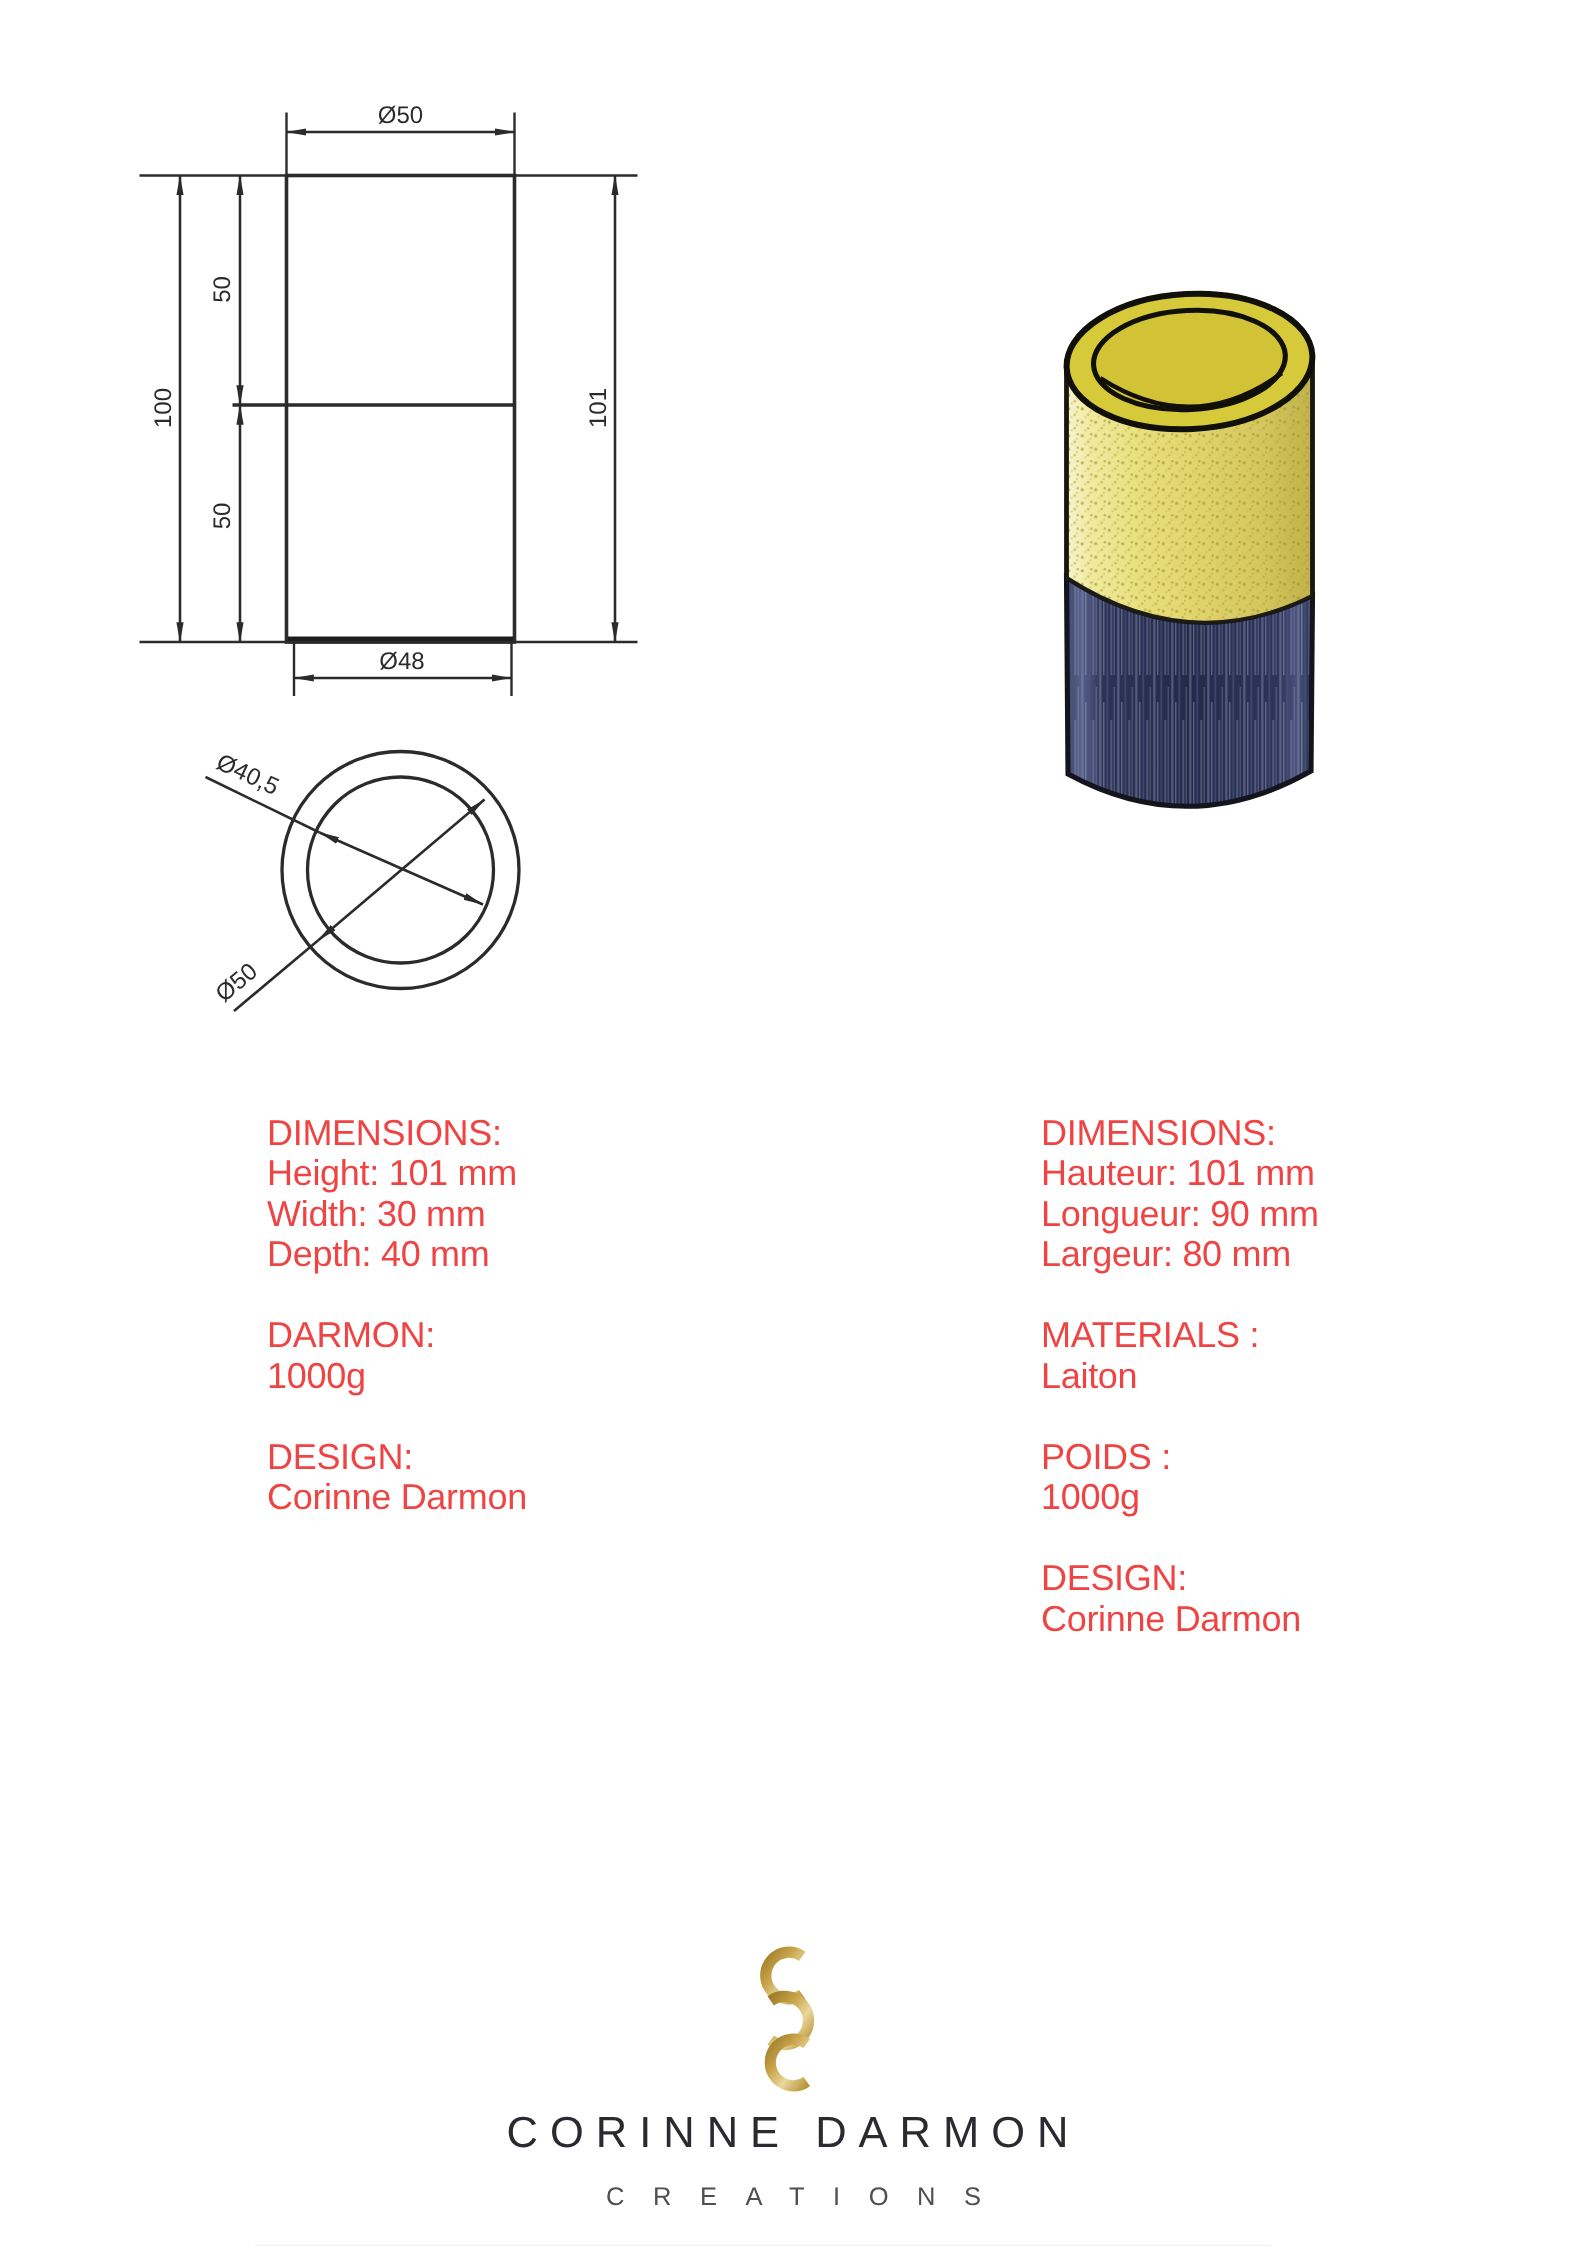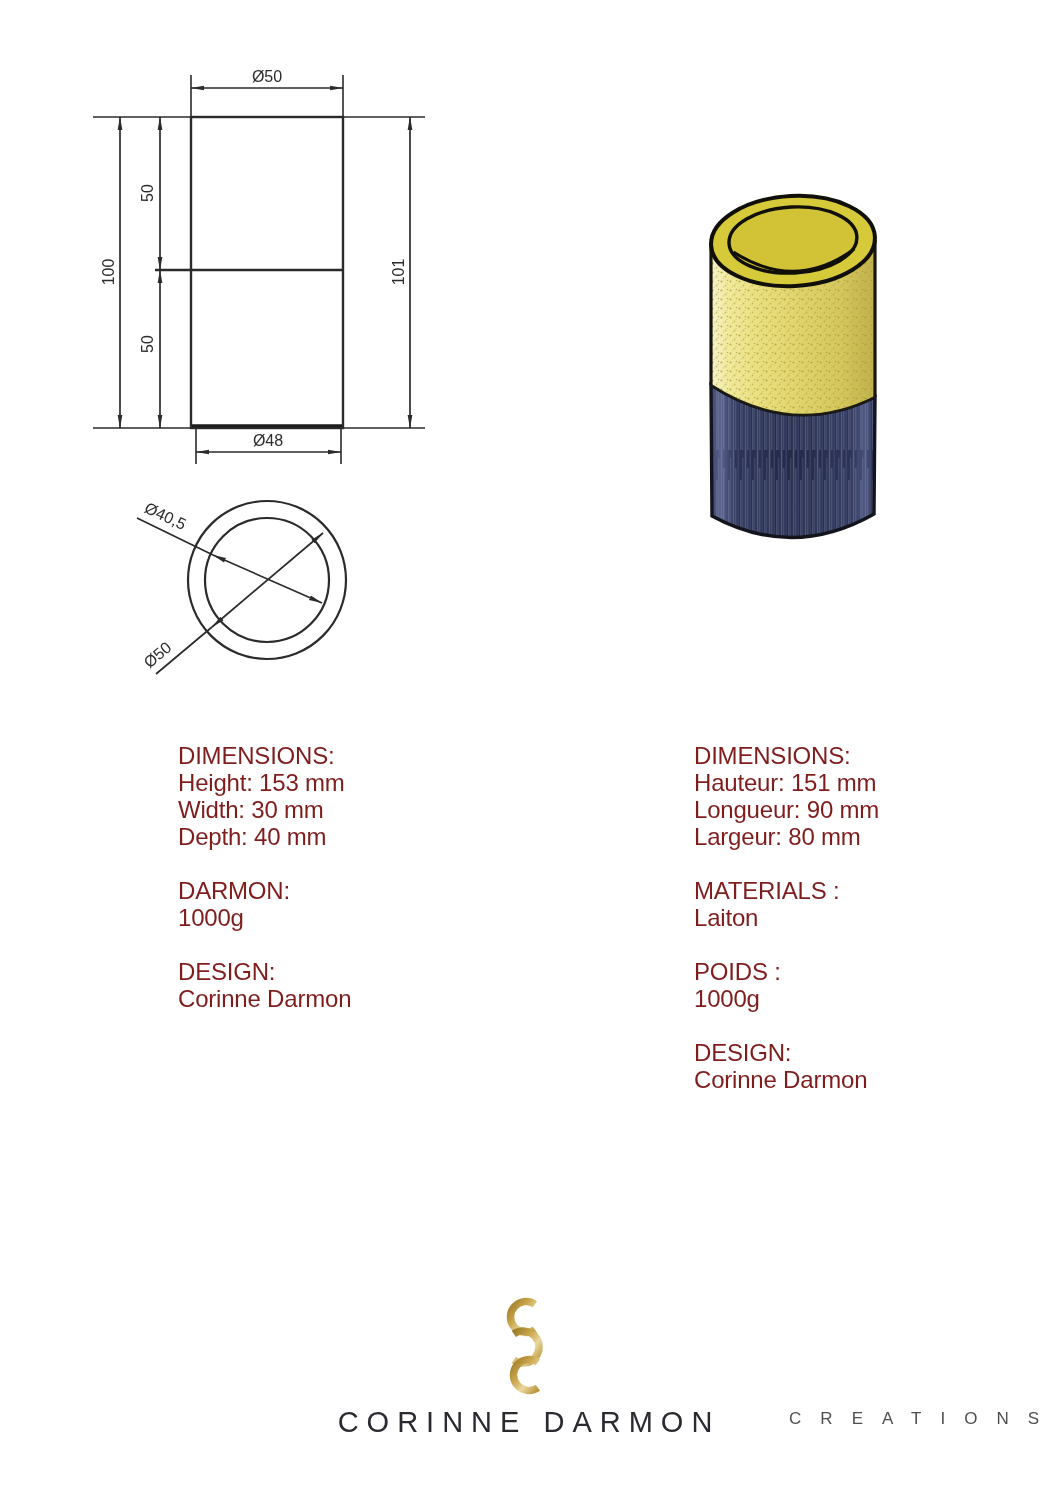--- a/index.html
+++ b/index.html
@@ -13,41 +13,41 @@
   }
   svg{position:absolute;overflow:visible;}
   .dim-label{
     font-family:"Liberation Sans", sans-serif;
     font-size:16px;
     fill:#2b2b2b;
   }
   .spec-col{
     position:absolute;
     top:742px;
-    color:#7f1d1d;
+    color:#ef4444;
     font-size:24px;
     line-height:27px;
     letter-spacing:-0.2px;
   }
   .spec-col-en{left:178px;}
   .spec-col-fr{left:694px;}
   .spec-group{margin-bottom:27px;}
   .footer-brand{
     position:absolute;
     top:1406px;left:0;width:1058px;
     text-align:center;
     font-size:29px;
     letter-spacing:8px;
     color:#2a2a31;
     font-weight:400;
   }
   .footer-tagline{
     position:absolute;
-    top:1409px;left:0;width:1058px;
-    text-align:right;
+    top:1455px;left:0;width:1058px;
+    text-align:center;
     font-size:17px;
     letter-spacing:19px;
     text-indent:19px;
     color:#4f4f4f;
   }
 </style>
 </head>
 <body>
 
 <div class="page">
@@ -177,38 +177,38 @@
     <g transform="rotate(-3 793 241)">
       <ellipse cx="793" cy="241" rx="82" ry="45" fill="#d6c93a" stroke="#101008" stroke-width="4"></ellipse>
       <ellipse cx="793" cy="240" rx="64" ry="33" fill="#d2c336" stroke="#101008" stroke-width="3.4"></ellipse>
       <path d="M733,249 Q793,292 854,252" fill="none" stroke="#101008" stroke-width="3"></path>
     </g>
   </svg>
 
   <div class="spec-col spec-col-en">
     <div class="spec-group">
       <div>DIMENSIONS:</div>
-      <div>Height: 153 mm</div>
+      <div>Height: 101 mm</div>
       <div>Width: 30 mm</div>
       <div>Depth: 40 mm</div>
     </div>
     <div class="spec-group">
       <div>DARMON:</div>
       <div>1000g</div>
     </div>
     <div class="spec-group">
       <div>DESIGN:</div>
       <div>Corinne Darmon</div>
     </div>
   </div>
 
   <div class="spec-col spec-col-fr">
     <div class="spec-group">
       <div>DIMENSIONS:</div>
-      <div>Hauteur: 151 mm</div>
+      <div>Hauteur: 101 mm</div>
       <div>Longueur: 90 mm</div>
       <div>Largeur: 80 mm</div>
     </div>
     <div class="spec-group">
       <div>MATERIALS :</div>
       <div>Laiton</div>
     </div>
     <div class="spec-group">
       <div>POIDS :</div>
       <div>1000g</div>

